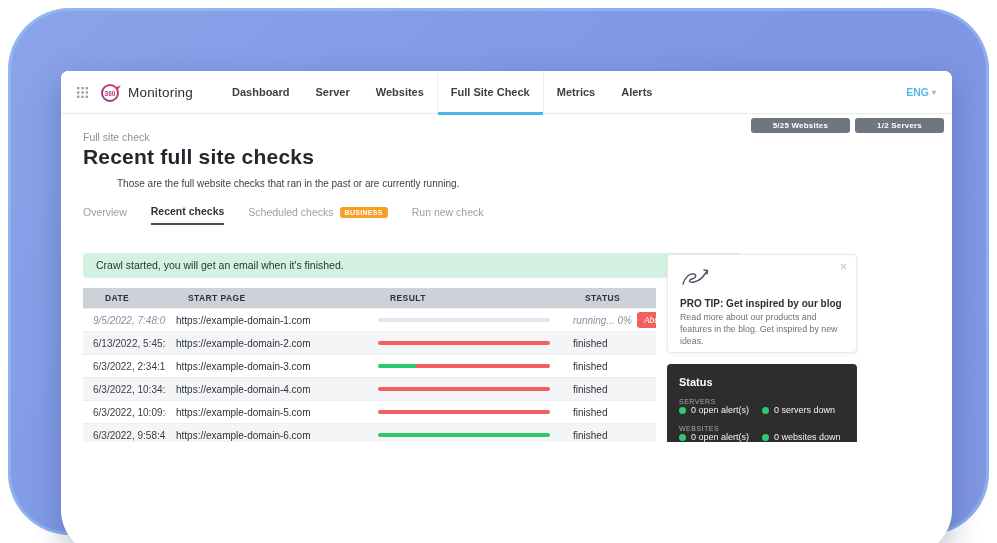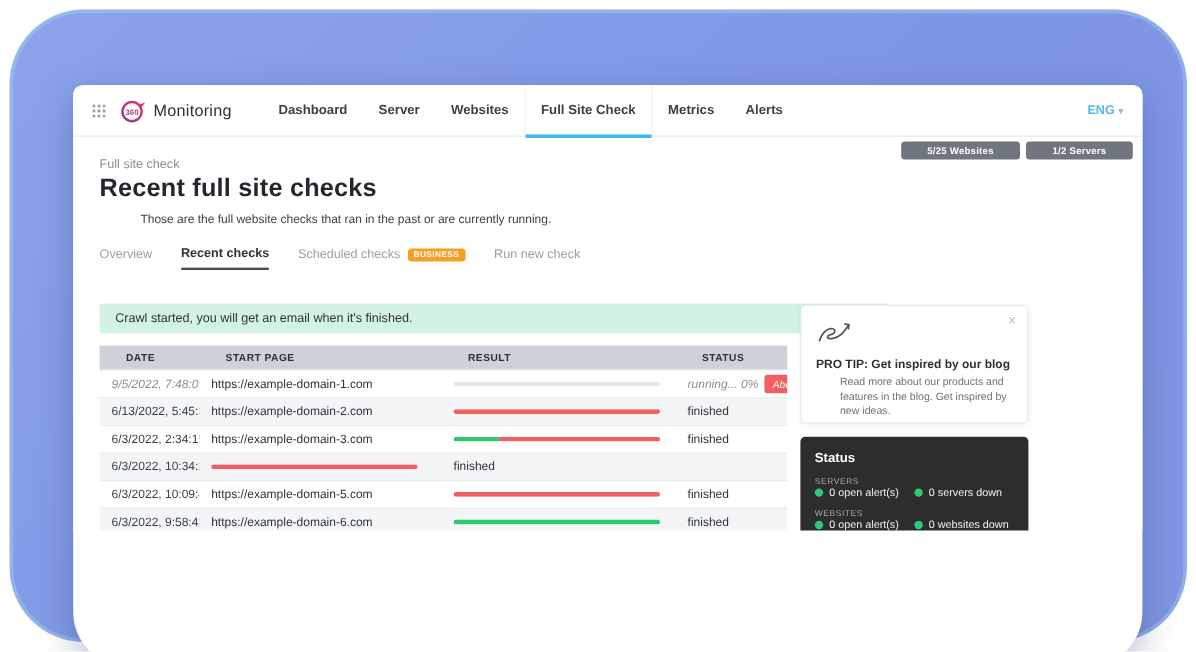--- a/index.html
+++ b/index.html
@@ -82,21 +82,21 @@
                padding:3px 7px; border-radius:3px; cursor:pointer;
                font-family:"Liberation Sans", sans-serif; }
 
   
   .protip { position:absolute; left:606px; top:183px; width:190px; height:99px;
             background:#fff; border:1px solid #e7e9ed; border-radius:4px;
             box-shadow:0 1px 4px rgba(0,0,0,.06); padding:10px 12px; }
   .protip .close { position:absolute; right:9px; top:5px; color:#b9bec6; font-size:12px;
                    cursor:pointer; }
   .protip .title { font-size:10px; font-weight:700; color:#2b2f36; margin-top:5px; }
-  .protip .body  { font-size:8.8px; color:#6b7078; line-height:1.35; margin-top:3px;margin-left:20px; }
+  .protip .body  { font-size:8.8px; color:#6b7078; line-height:1.35; margin-top:3px; }
   .protip .blog-btn { margin-top:16px; background:#4cb4e9; color:#fff; border:none;
                       font-size:8.5px; font-weight:700; padding:4px 9px; border-radius:3px;
                       cursor:pointer; font-family:"Liberation Sans", sans-serif; }
 
   .status-card { position:absolute; left:606px; top:293px; width:190px; height:110px;
                  background:#2d2d2d; border-radius:4px; padding:12px 12px; color:#fff; }
   .status-card .title { font-size:11px; font-weight:700; }
   .group-label { font-size:7px; color:#a3a7ad; letter-spacing:.5px; margin-top:10px; }
   .group-items { display:flex; margin-top:0; }
   .sitem { display:flex; align-items:center; gap:5px; font-size:9px; color:#f2f2f2; width:50%; }
@@ -217,20 +217,21 @@
                   <div style="width: 78%; background: rgb(242, 95, 95);"></div>
                 </span>
               </span>
             <span class="td status">
                 <span class="stxt">finished</span>
               </span>
           </div>
 
           <div class="trow even">
             <span class="td date">6/3/2022, 10:34:24 AM</span>
+            <span class="td url">https://example-domain-4.com</span>
             <span class="td">
                 <span class="bar">
                   <div style="width: 100%; background: rgb(242, 95, 95);"></div>
                 </span>
               </span>
             <span class="td status">
                 <span class="stxt">finished</span>
               </span>
           </div>
 

